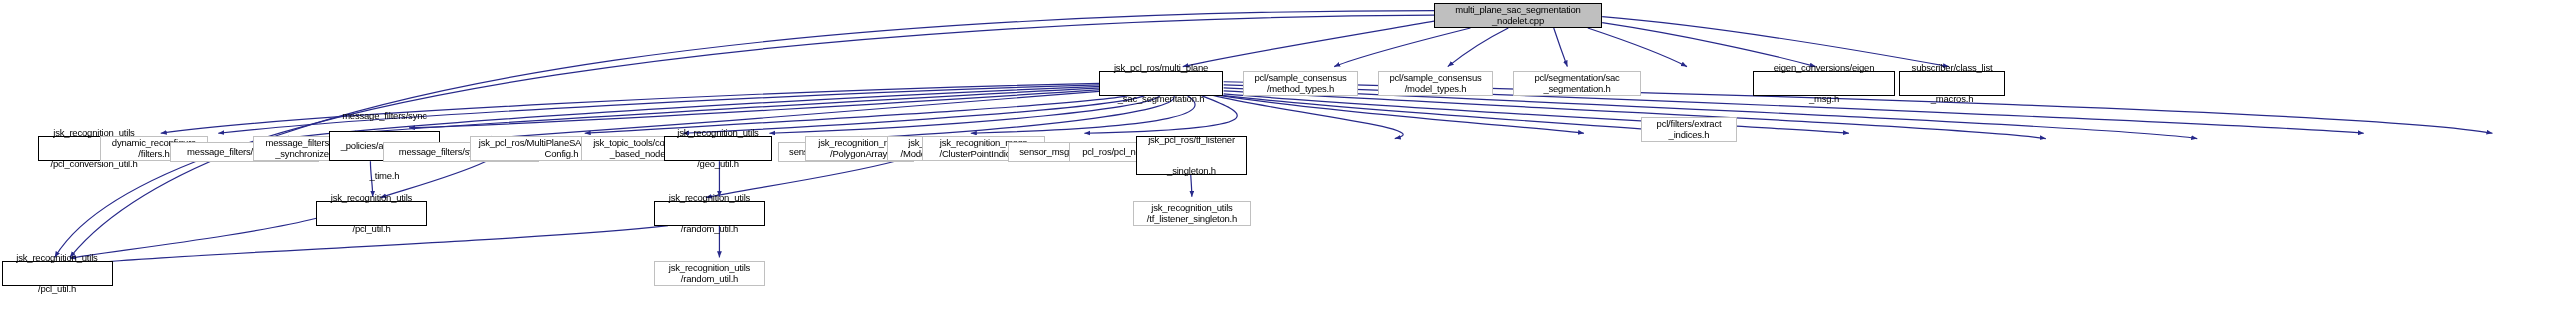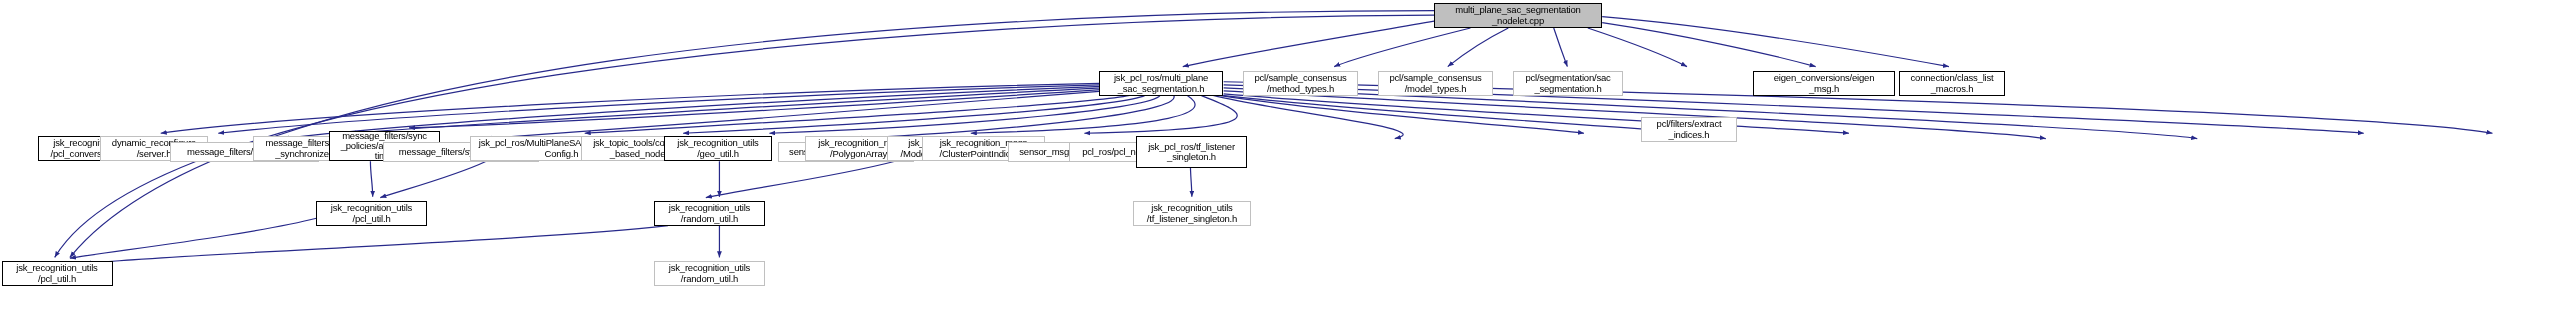--- a/index.html
+++ b/index.html
@@ -35,20 +35,21 @@
     border: 0.8px solid #c0c0c0;
     color: #000000;
     font-size: 9.5px;
     line-height: 10.2px;
     letter-spacing: -0.2px;
     white-space: pre;
     z-index: 2;
   }
   .node.bold {
     border: 1.2px solid #000000;
+    gap: 20px;
   }
   .node.root {
     background: #bfbfbf;
     border: 1.2px solid #000000;
   }
   .node .ln {
     display: block;
   }
 </style>
 </head>
@@ -103,39 +104,39 @@
 
       <path d="M417,288 C330,310 160,330 90,341"></path>
       <path d="M948,298 C948,316 948,328 948,340"></path>
       <path d="M880,298 C700,318 260,334 110,348"></path>
     </g>
   </svg>
 <div class="node root" style="left: 1434px; top: 3px; width: 168px; height: 25px;"><span class="ln">multi_plane_sac_segmentation</span><span class="ln">_nodelet.cpp</span></div>
     <div class="node bold" style="left: 1099px; top: 71px; width: 124px; height: 25px;"><span class="ln">jsk_pcl_ros/multi_plane</span><span class="ln">_sac_segmentation.h</span></div>
     <div class="node" style="left: 1243px; top: 71px; width: 115px; height: 25px;"><span class="ln">pcl/sample_consensus</span><span class="ln">/method_types.h</span></div>
     <div class="node" style="left: 1378px; top: 71px; width: 115px; height: 25px;"><span class="ln">pcl/sample_consensus</span><span class="ln">/model_types.h</span></div>
-    <div class="node" style="left: 1513px; top: 71px; width: 110px; height: 25px;"><span class="ln">pcl/segmentation/sac</span><span class="ln">_segmentation.h</span></div>
+    <div class="node" style="left: 1513px; top: 71px; width: 128px; height: 25px;"><span class="ln">pcl/segmentation/sac</span><span class="ln">_segmentation.h</span></div>
     <div class="node" style="left: 1641px; top: 71px; width: 96px; height: 25px; margin-top: 46px;"><span class="ln">pcl/filters/extract</span><span class="ln">_indices.h</span></div>
     <div class="node bold" style="left: 1753px; top: 71px; width: 142px; height: 25px;"><span class="ln">eigen_conversions/eigen</span><span class="ln">_msg.h</span></div>
-    <div class="node bold" style="left: 1899px; top: 71px; width: 106px; height: 25px;"><span class="ln">connection/class_list</span><span class="ln">_macros.h</span></div>
+    <div class="node bold" style="left: 1899px; top: 71px; width: 106px; height: 25px;"><span class="ln">subscriber/class_list</span><span class="ln">_macros.h</span></div>
     <div class="node bold" style="left: 38px; top: 136px; width: 112px; height: 25px;"><span class="ln">jsk_recognition_utils</span><span class="ln">/pcl_conversion_util.h</span></div>
-    <div class="node" style="left: 100px; top: 136px; width: 108px; height: 25px;"><span class="ln">dynamic_reconfigure</span><span class="ln">/server.h</span></div>
+    <div class="node" style="left: 100px; top: 136px; width: 108px; height: 25px;"><span class="ln">dynamic_reconfigure</span><span class="ln">/filters.h</span></div>
     <div class="node" style="left: 170px; top: 142px; width: 149px; height: 20px;"><span class="ln">message_filters/subscriber.h</span></div>
     <div class="node" style="left: 253px; top: 136px; width: 108px; height: 25px;"><span class="ln">message_filters/time</span><span class="ln">_synchronizer.h</span></div>
     <div class="node bold" style="left: 313px; top: 131px; width: 111px; height: 30px; margin-left: 16px;"><span class="ln">message_filters/sync</span><span class="ln">_policies/approximate</span><span class="ln">_time.h</span></div>
     <div class="node" style="left: 383px; top: 142px; width: 156px; height: 20px;"><span class="ln">message_filters/synchronizer.h</span></div>
     <div class="node" style="left: 470px; top: 136px; width: 183px; height: 25px;"><span class="ln">jsk_pcl_ros/MultiPlaneSACSegmentation</span><span class="ln">Config.h</span></div>
     <div class="node" style="left: 581px; top: 136px; width: 130px; height: 25px;"><span class="ln">jsk_topic_tools/connection</span><span class="ln">_based_nodelet.h</span></div>
     <div class="node bold" style="left: 664px; top: 136px; width: 108px; height: 25px;"><span class="ln">jsk_recognition_utils</span><span class="ln">/geo_util.h</span></div>
     <div class="node" style="left: 778px; top: 142px; width: 136px; height: 20px;"><span class="ln">sensor_msgs/PointCloud2.h</span></div>
     <div class="node" style="left: 805px; top: 136px; width: 114px; height: 25px;"><span class="ln">jsk_recognition_msgs</span><span class="ln">/PolygonArray.h</span></div>
     <div class="node" style="left: 887px; top: 136px; width: 130px; height: 25px;"><span class="ln">jsk_recognition_msgs</span><span class="ln">/ModelCoefficientsArray.h</span></div>
     <div class="node" style="left: 922px; top: 136px; width: 123px; height: 25px;"><span class="ln">jsk_recognition_msgs</span><span class="ln">/ClusterPointIndices.h</span></div>
     <div class="node" style="left: 1008px; top: 142px; width: 102px; height: 20px;"><span class="ln">sensor_msgs/Imu.h</span></div>
     <div class="node" style="left: 1069px; top: 142px; width: 112px; height: 20px;"><span class="ln">pcl_ros/pcl_nodelet.h</span></div>
-    <div class="node bold" style="left: 1136px; top: 136px; width: 111px; height: 32px;"><span class="ln">jsk_pcl_ros/tf_listener</span><span class="ln">_singleton.h</span></div>
+    <div class="node bold" style="left: 1136px; top: 136px; width: 111px; height: 39px;"><span class="ln">jsk_pcl_ros/tf_listener</span><span class="ln">_singleton.h</span></div>
     <div class="node bold" style="left: 316px; top: 201px; width: 111px; height: 25px;"><span class="ln">jsk_recognition_utils</span><span class="ln">/pcl_util.h</span></div>
     <div class="node bold" style="left: 654px; top: 201px; width: 111px; height: 25px;"><span class="ln">jsk_recognition_utils</span><span class="ln">/random_util.h</span></div>
     <div class="node" style="left: 1133px; top: 201px; width: 118px; height: 25px;"><span class="ln">jsk_recognition_utils</span><span class="ln">/tf_listener_singleton.h</span></div>
     <div class="node bold" style="left: 1.5px; top: 261px; width: 111px; height: 25px;"><span class="ln">jsk_recognition_utils</span><span class="ln">/pcl_util.h</span></div>
     <div class="node" style="left: 654px; top: 261px; width: 111px; height: 25px;"><span class="ln">jsk_recognition_utils</span><span class="ln">/random_util.h</span></div>
   </div>
 
 
 </body></html>

